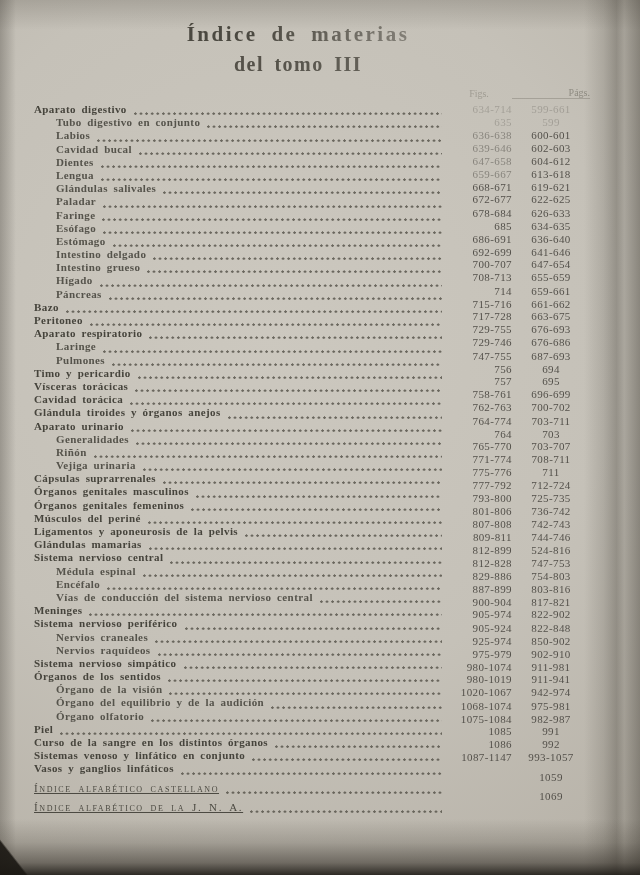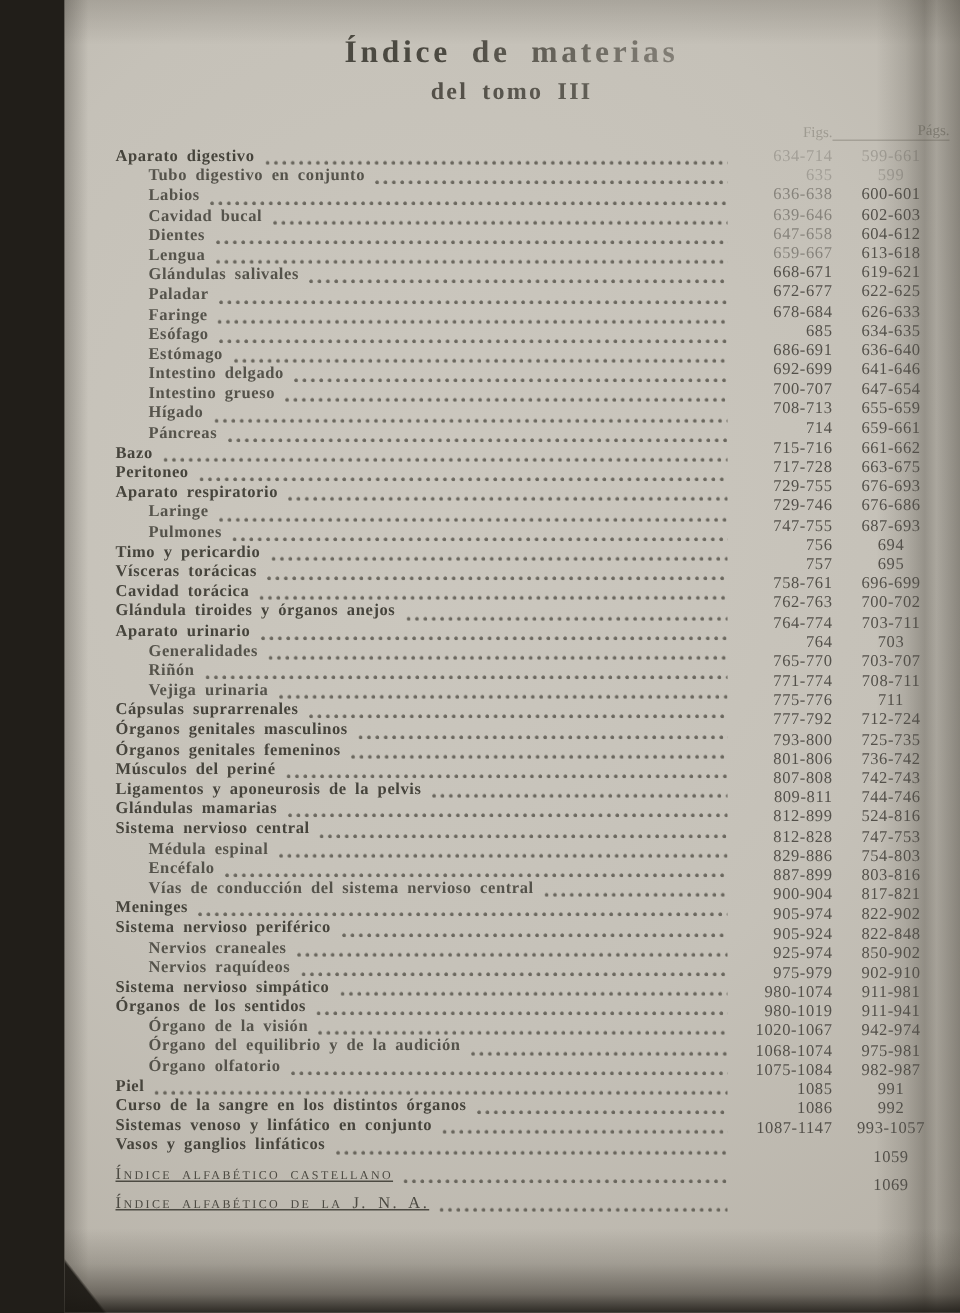--- a/index.html
+++ b/index.html
@@ -2,21 +2,20 @@
 <html><head>
 <meta charset="utf-8">
 <style>
   html,body{
     margin:0;padding:0;width:640px;height:875px;
     background:#211e19;overflow:hidden;
     font-family:"Liberation Serif","DejaVu Serif",serif;
   }
   .photo{position:absolute;inset:0;
     background:radial-gradient(120% 90% at 42% 38%, #ccc8bf 0%, #c5c1b8 46%, #b8b3a9 78%, #a7a298 100%);
-    margin-left:43px;
   }
   .top-shade{position:absolute;left:0;top:0;right:0;height:30px;
     background:linear-gradient(180deg, rgba(58,53,44,.20), rgba(58,53,44,0));}
   .left-shade{position:absolute;left:0;top:0;bottom:0;width:16px;
     background:linear-gradient(90deg, rgba(40,36,30,.28), rgba(40,36,30,0));}
   .right-shade{position:absolute;right:0;top:0;bottom:0;width:56px;
     background:linear-gradient(90deg, rgba(50,46,38,0), rgba(50,46,38,.15) 35%, rgba(50,46,38,.32) 58%, rgba(50,46,38,.18) 72%, rgba(50,46,38,.40) 100%);}
   .bottom-shade{position:absolute;left:0;right:0;bottom:0;height:56px;
     background:linear-gradient(180deg, rgba(62,57,48,0), rgba(62,57,48,.22) 42%, rgba(48,43,36,.55) 78%, rgba(30,27,22,.9) 100%);}
   .corner-wedge{position:absolute;left:0;bottom:0;width:32px;height:60px;
@@ -24,29 +23,29 @@
 
   .content{position:absolute;left:34px;top:18px;width:556px;color:#4f4c44;}
 
   .title{
     text-align:center;font-size:21px;font-weight:bold;letter-spacing:2.5px;word-spacing:6px;
     color:#45423a;margin:4px 28px 0 0;
     -webkit-mask-image:linear-gradient(100deg, rgba(0,0,0,.95) 42%, rgba(0,0,0,.5) 72%, rgba(0,0,0,.68));
     mask-image:linear-gradient(100deg, rgba(0,0,0,.95) 42%, rgba(0,0,0,.5) 72%, rgba(0,0,0,.68));
   }
   .subtitle{
-    text-align:center;font-size:16px;font-weight:bold;letter-spacing:1.5px;word-spacing:4px;
+    text-align:center;font-size:20px;font-weight:bold;letter-spacing:1.5px;word-spacing:4px;
     color:#48453d;margin:6px 28px 0 0;
     -webkit-mask-image:linear-gradient(95deg, rgba(0,0,0,.9) 45%, rgba(0,0,0,.55));
     mask-image:linear-gradient(95deg, rgba(0,0,0,.9) 45%, rgba(0,0,0,.55));
   }
 
   .colheads{display:flex;justify-content:flex-end;align-items:flex-end;margin-top:9px;height:14px;
     font-size:10px;color:#58554b;}
-  .colheads .h-figs{width:66px;text-align:right;opacity:.35;}
+  .colheads .h-figs{width:66px;text-align:center;opacity:.35;}
   .colheads .h-pags{width:78px;text-align:right;opacity:.5;border-bottom:1px solid rgba(72,68,58,.5);}
 
   #toc{margin-top:4px;}
   .row{display:flex;align-items:baseline;height:13.2px;line-height:13px;
     font-size:11px;letter-spacing:.4px;word-spacing:2.5px;}
   .row .label{white-space:nowrap;color:#55534b;font-weight:bold;}
   .row.top .label{font-weight:bold;color:#46443c;}
   .row.sub .label{padding-left:22px;}
   .row.caps .label{font-variant:small-caps;letter-spacing:1.6px;font-weight:normal;color:#4c4a42;text-decoration:underline;}
   .row.gap{margin-top:6px;}

